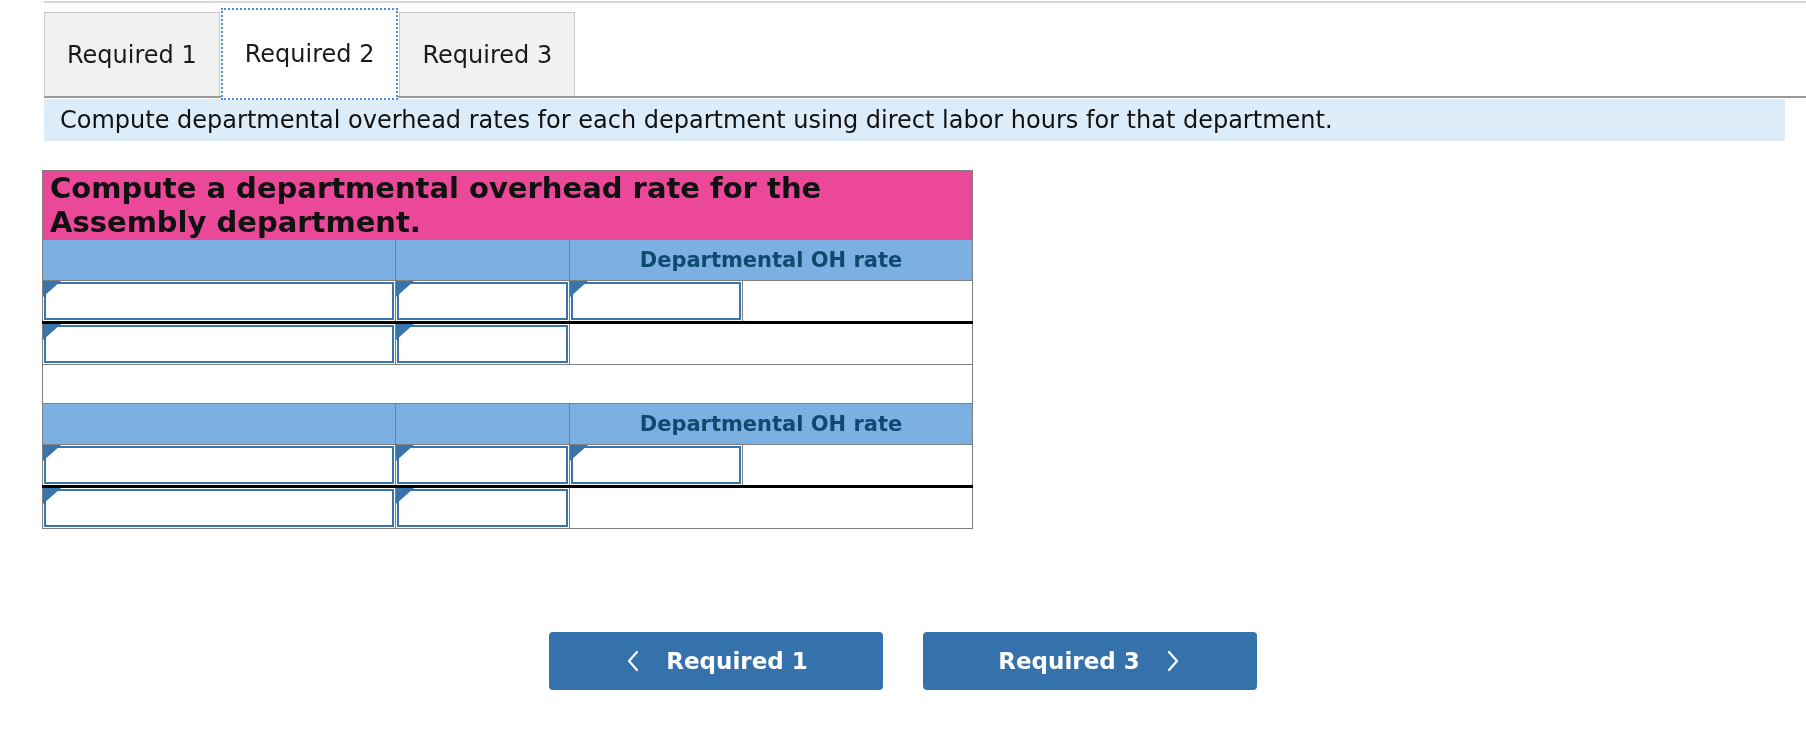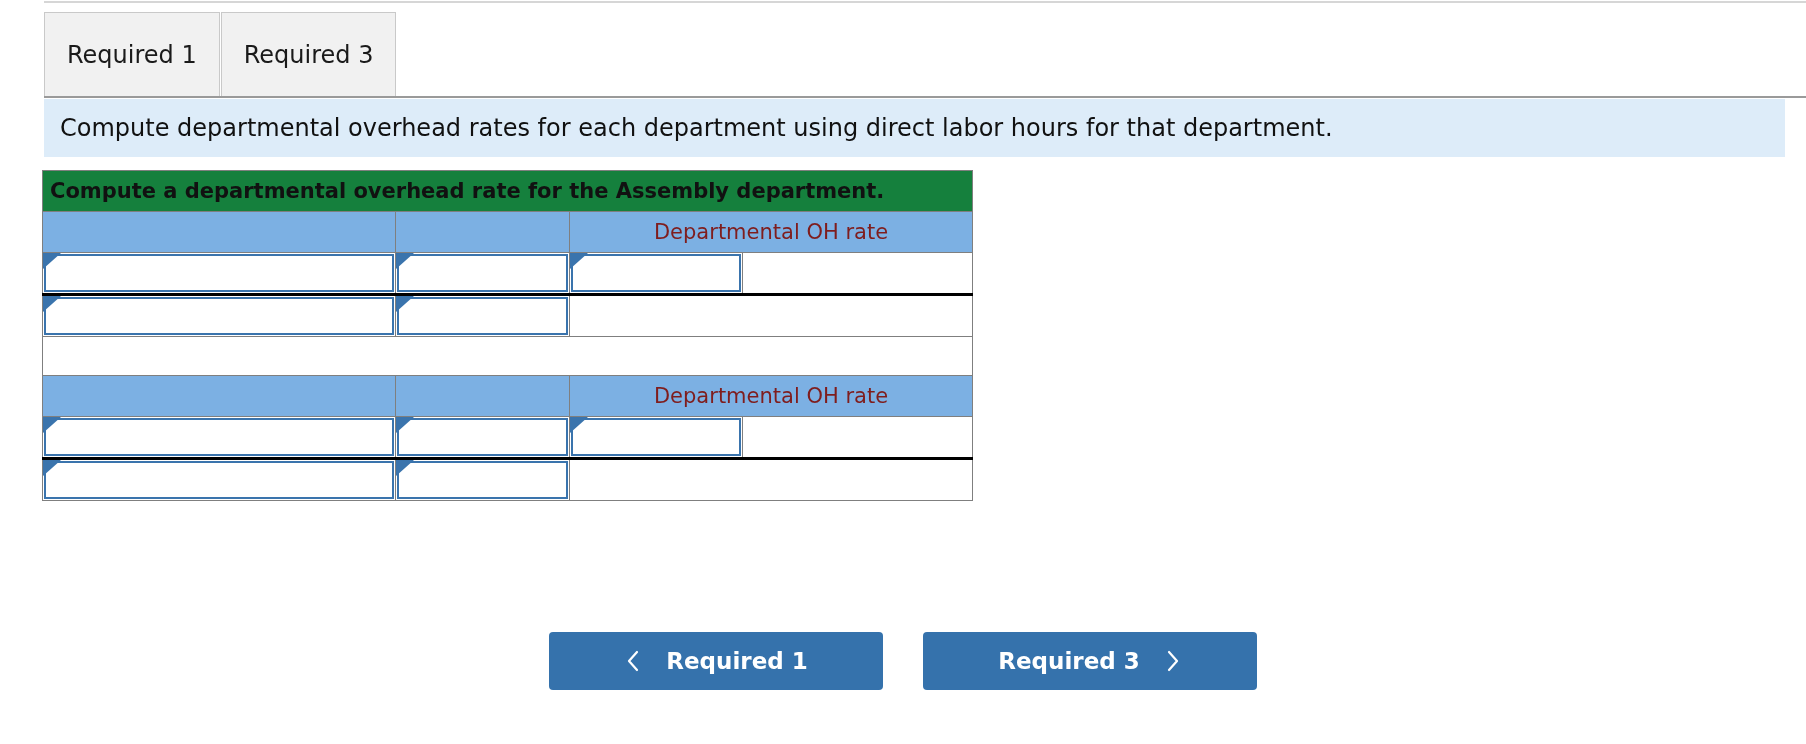--- a/index.html
+++ b/index.html
@@ -69,21 +69,21 @@
     background: #9a9a9a;
     z-index: 1;
   }
 
   
   .instruction-banner {
     position: absolute;
     left: 44px;
     top: 99px;
     width: 1741px;
-    height: 58px;
+    height: 42px;
     background: #ddecf9;
     display: flex;
     align-items: center;
     box-sizing: border-box;
     padding-left: 16px;
   }
   .instruction-banner .txt {
     font-size: 24px;
     color: #111111;
     white-space: nowrap;
@@ -106,36 +106,36 @@
     vertical-align: middle;
     background: #ffffff;
   }
 
   .col-a { width: 353px; }
   .col-b { width: 174px; }
   .col-c { width: 173px; }
   .col-d { width: 230px; }
 
   td.section-title {
-    background: #15803d;
+    background: #ec4899;
+    font-weight: bold;
+    font-size: 29px;
+    color: #111111;
+    padding-left: 7px;
+    height: 40px;
+  }
+  td.hdr {
+    background: #7cb0e3;
+    height: 40px;
+  }
+  td.hdr-label {
+    background: #7cb0e3;
     font-weight: bold;
     font-size: 21px;
-    color: #111111;
-    padding-left: 7px;
-    height: 40px;
-  }
-  td.hdr {
-    background: #7cb0e3;
-    height: 40px;
-  }
-  td.hdr-label {
-    background: #7cb0e3;
-    font-weight: normal;
-    font-size: 21px;
-    color: #7f1d1d;
+    color: #0c4a6e;
     text-align: center;
     height: 40px;
   }
   td.spacer-row {
     height: 38px;
     background: #ffffff;
   }
   tr.blackline td {
     border-bottom: 3px solid #000000;
   }
@@ -210,20 +210,23 @@
 </style>
 </head>
 <body>
 
 <div class="top-rule"></div>
 
 <div class="tabstrip">
   <div class="tab">
     <span>Required 1</span>
   </div>
+  <div class="tab active">
+    <span>Required 2</span>
+  </div>
   <div class="tab">
     <span>Required 3</span>
   </div>
 </div>
 <div class="tab-underline"></div>
 
 <div class="instruction-banner">
   <span class="txt">Compute departmental overhead rates for each department using direct labor hours for that department.</span>
 </div>
 

